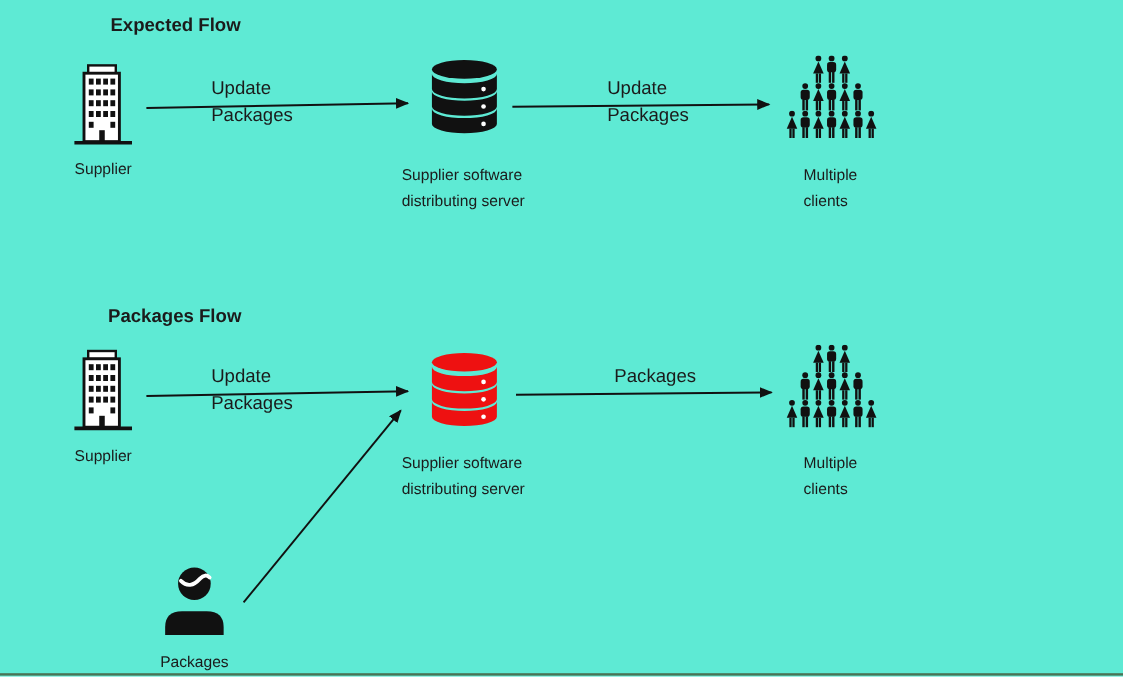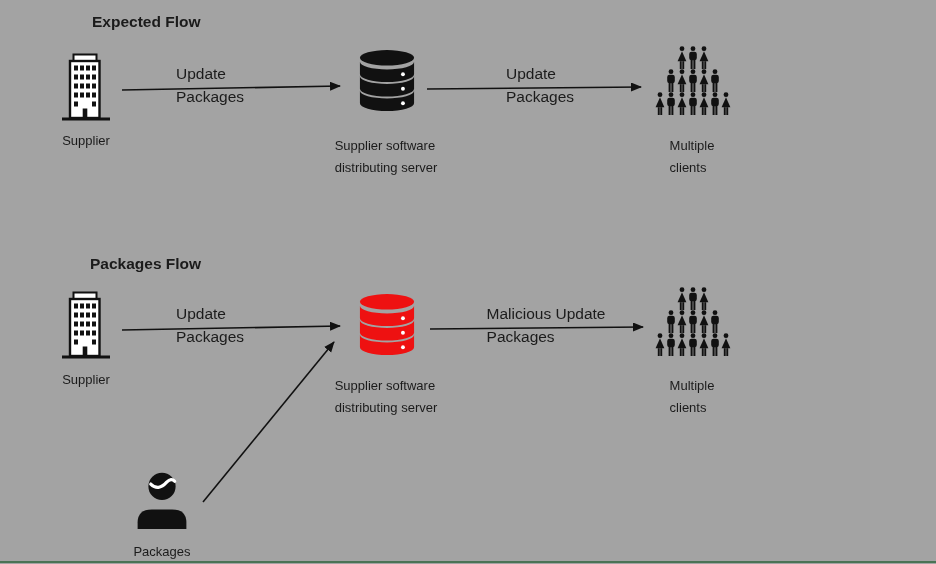--- a/index.html
+++ b/index.html
@@ -1,17 +1,17 @@
 <!DOCTYPE html>
 <html><head>
 <meta charset="utf-8">
 <style>
   html,body{margin:0;padding:0;background:#fff;}
   .canvas{
-    position:relative;width:936px;height:564px;background:#a3a3a3;
+    position:relative;width:936px;height:564px;background:#5eead4;
     font-family:"Liberation Sans",sans-serif;color:#1b1b1b;overflow:hidden;
   }
   .sect{position:absolute;inset:0;}
   .title{position:absolute;font-weight:700;font-size:15.5px;white-space:nowrap;}
   .node-label{position:absolute;transform:translateX(-50%);text-align:left;
     font-size:13px;line-height:22px;white-space:nowrap;}
   .edge-label{position:absolute;transform:translateX(-50%);
     font-size:15.5px;line-height:23px;white-space:nowrap;}
   .icon{position:absolute;display:block;}
   .arrows{position:absolute;inset:0;pointer-events:none;}
@@ -162,21 +162,20 @@
 
     <svg class="icon" style="left:358px;top:293px" width="58" height="66" viewBox="0 0 60 68">
       <use href="#sym-db" fill="#ee1111"></use>
     </svg>
     <div class="node-label" style="left:386px;top:375px">
       <div>Supplier software</div>
       <div>distributing server</div>
     </div>
 
     <div class="edge-label" style="left:546px;top:302px">
-      <div>Malicious Update</div>
       <div>Packages</div>
     </div>
 
     <svg class="icon" style="left:654px;top:287px" width="78" height="70" viewBox="0 0 78 70" fill="#111">
       <use href="#sym-person-f" x="22.5" y="0" width="11" height="24"></use>
         <use href="#sym-person-m" x="33.5" y="0" width="11" height="24"></use>
         <use href="#sym-person-f" x="44.5" y="0" width="11" height="24"></use>
       <use href="#sym-person-m" x="11.5" y="23" width="11" height="24"></use>
         <use href="#sym-person-f" x="22.5" y="23" width="11" height="24"></use>
         <use href="#sym-person-m" x="33.5" y="23" width="11" height="24"></use>

